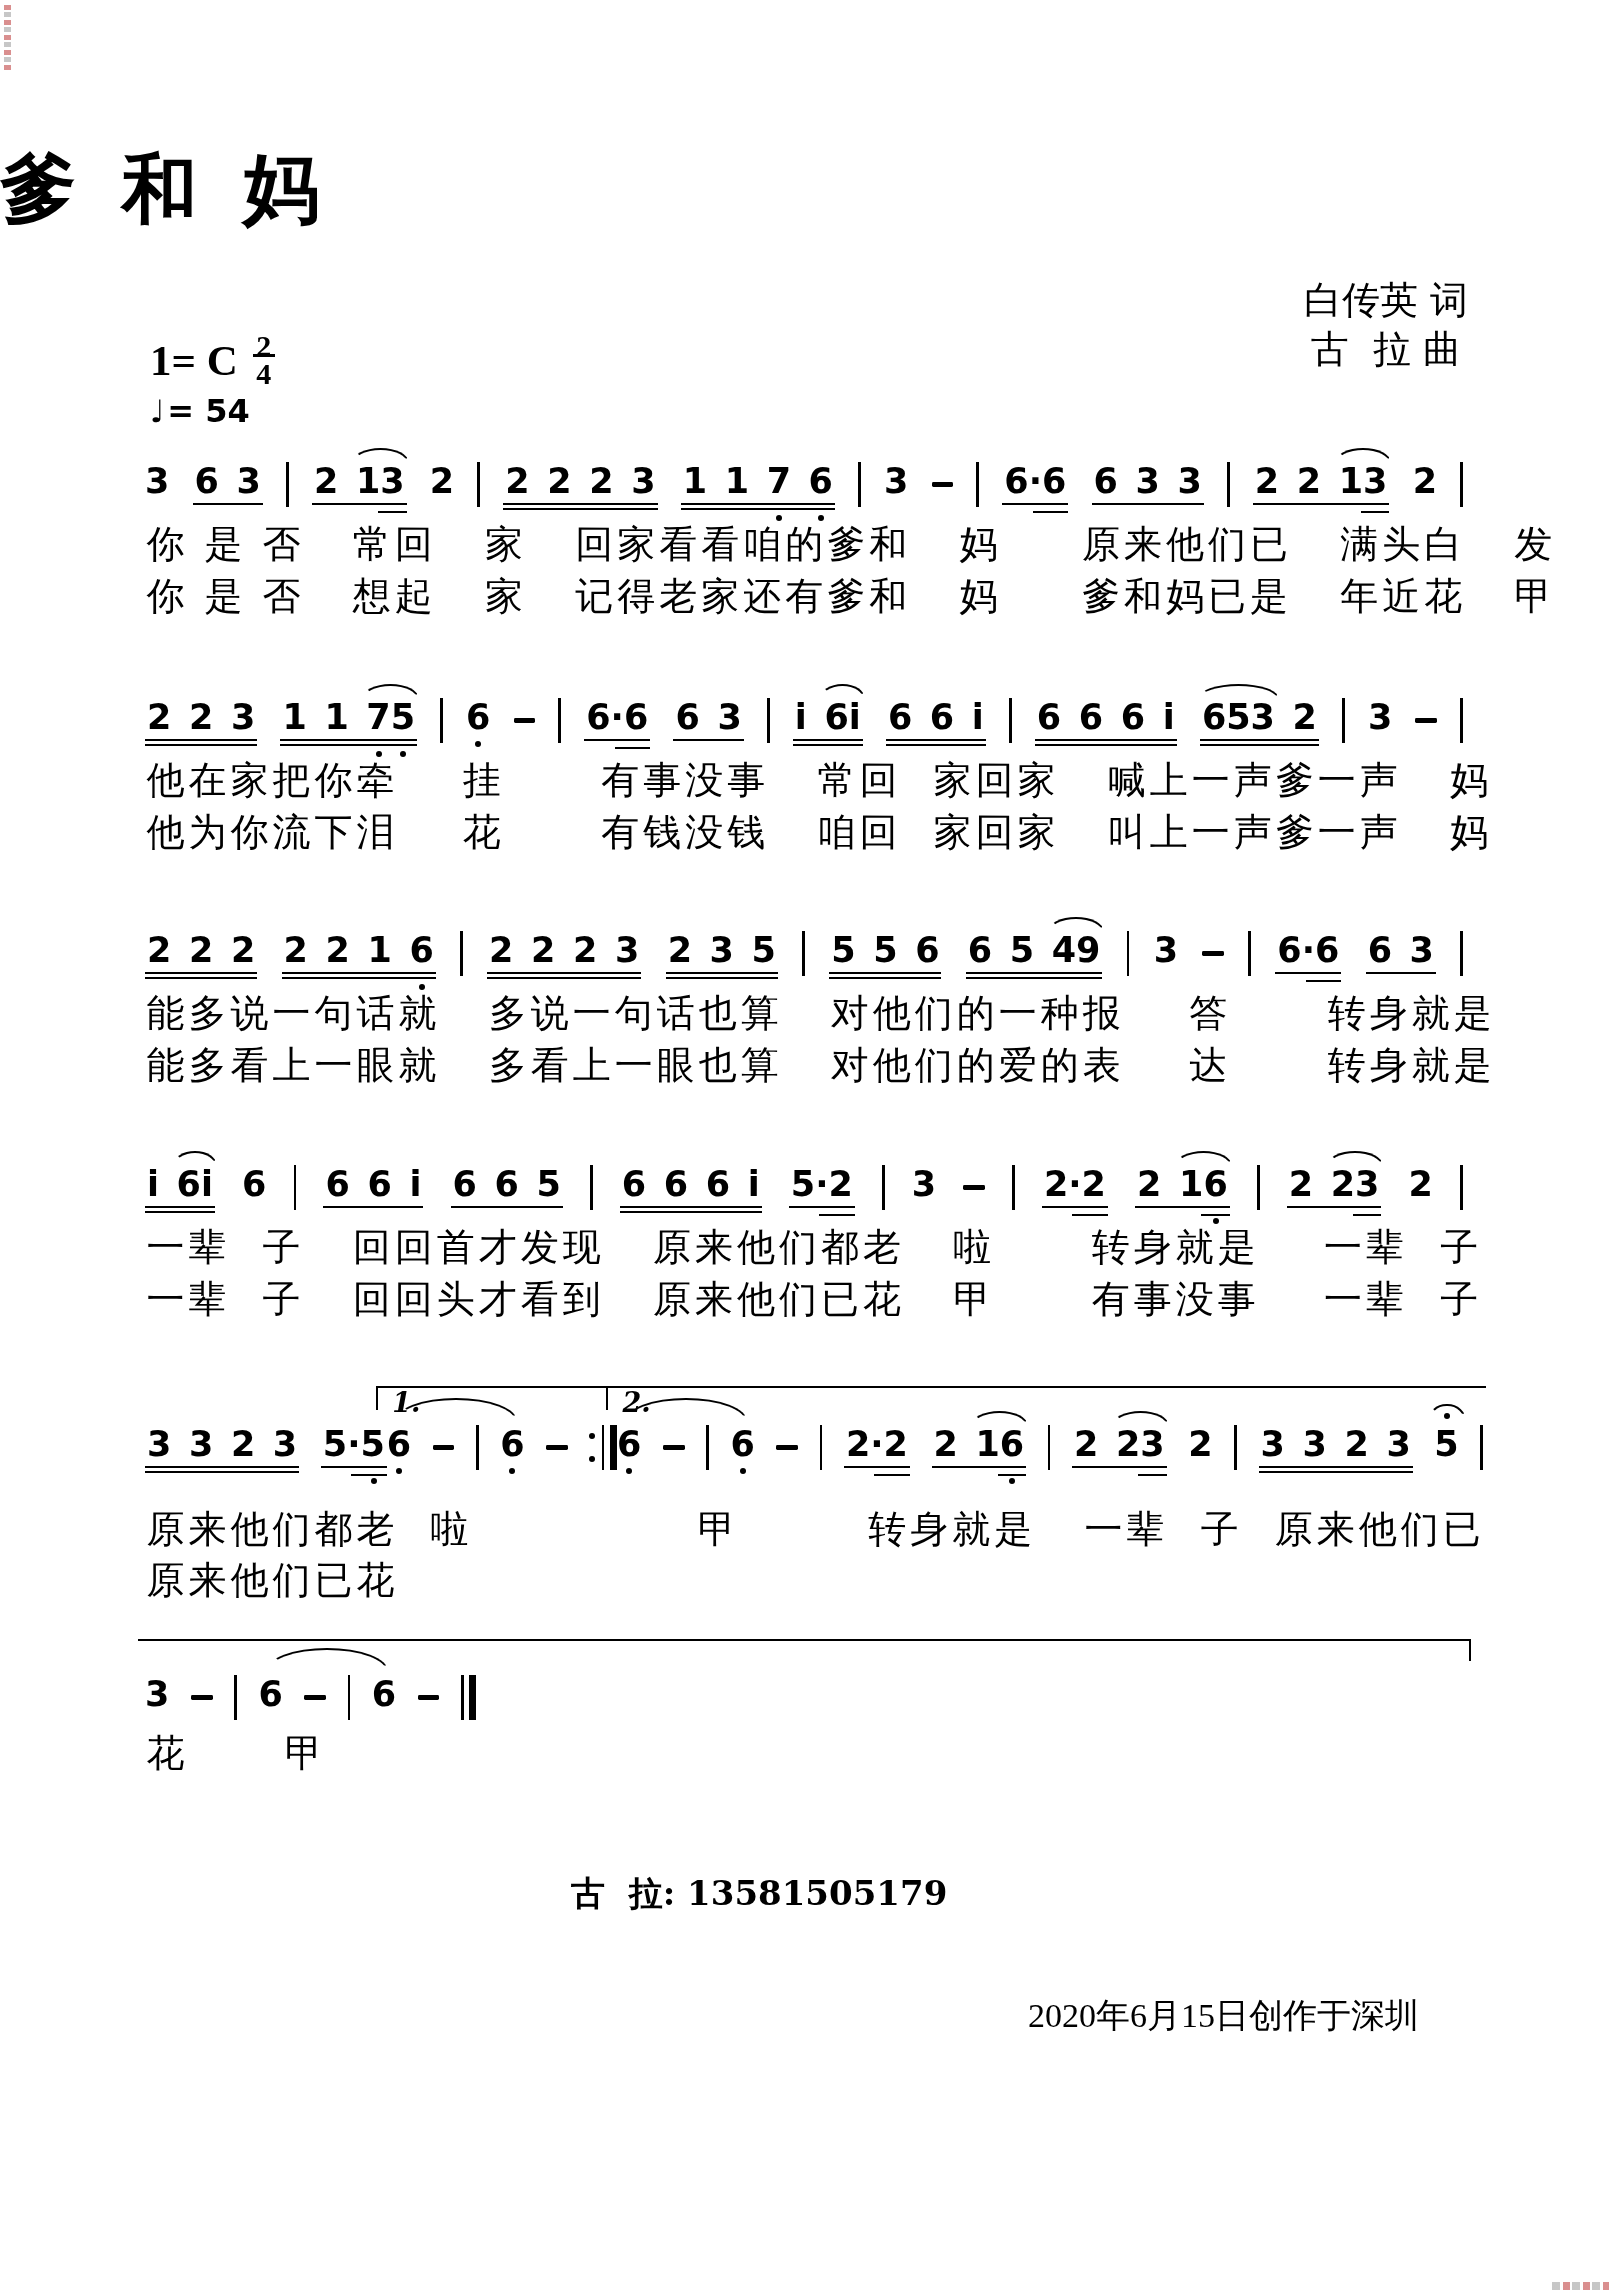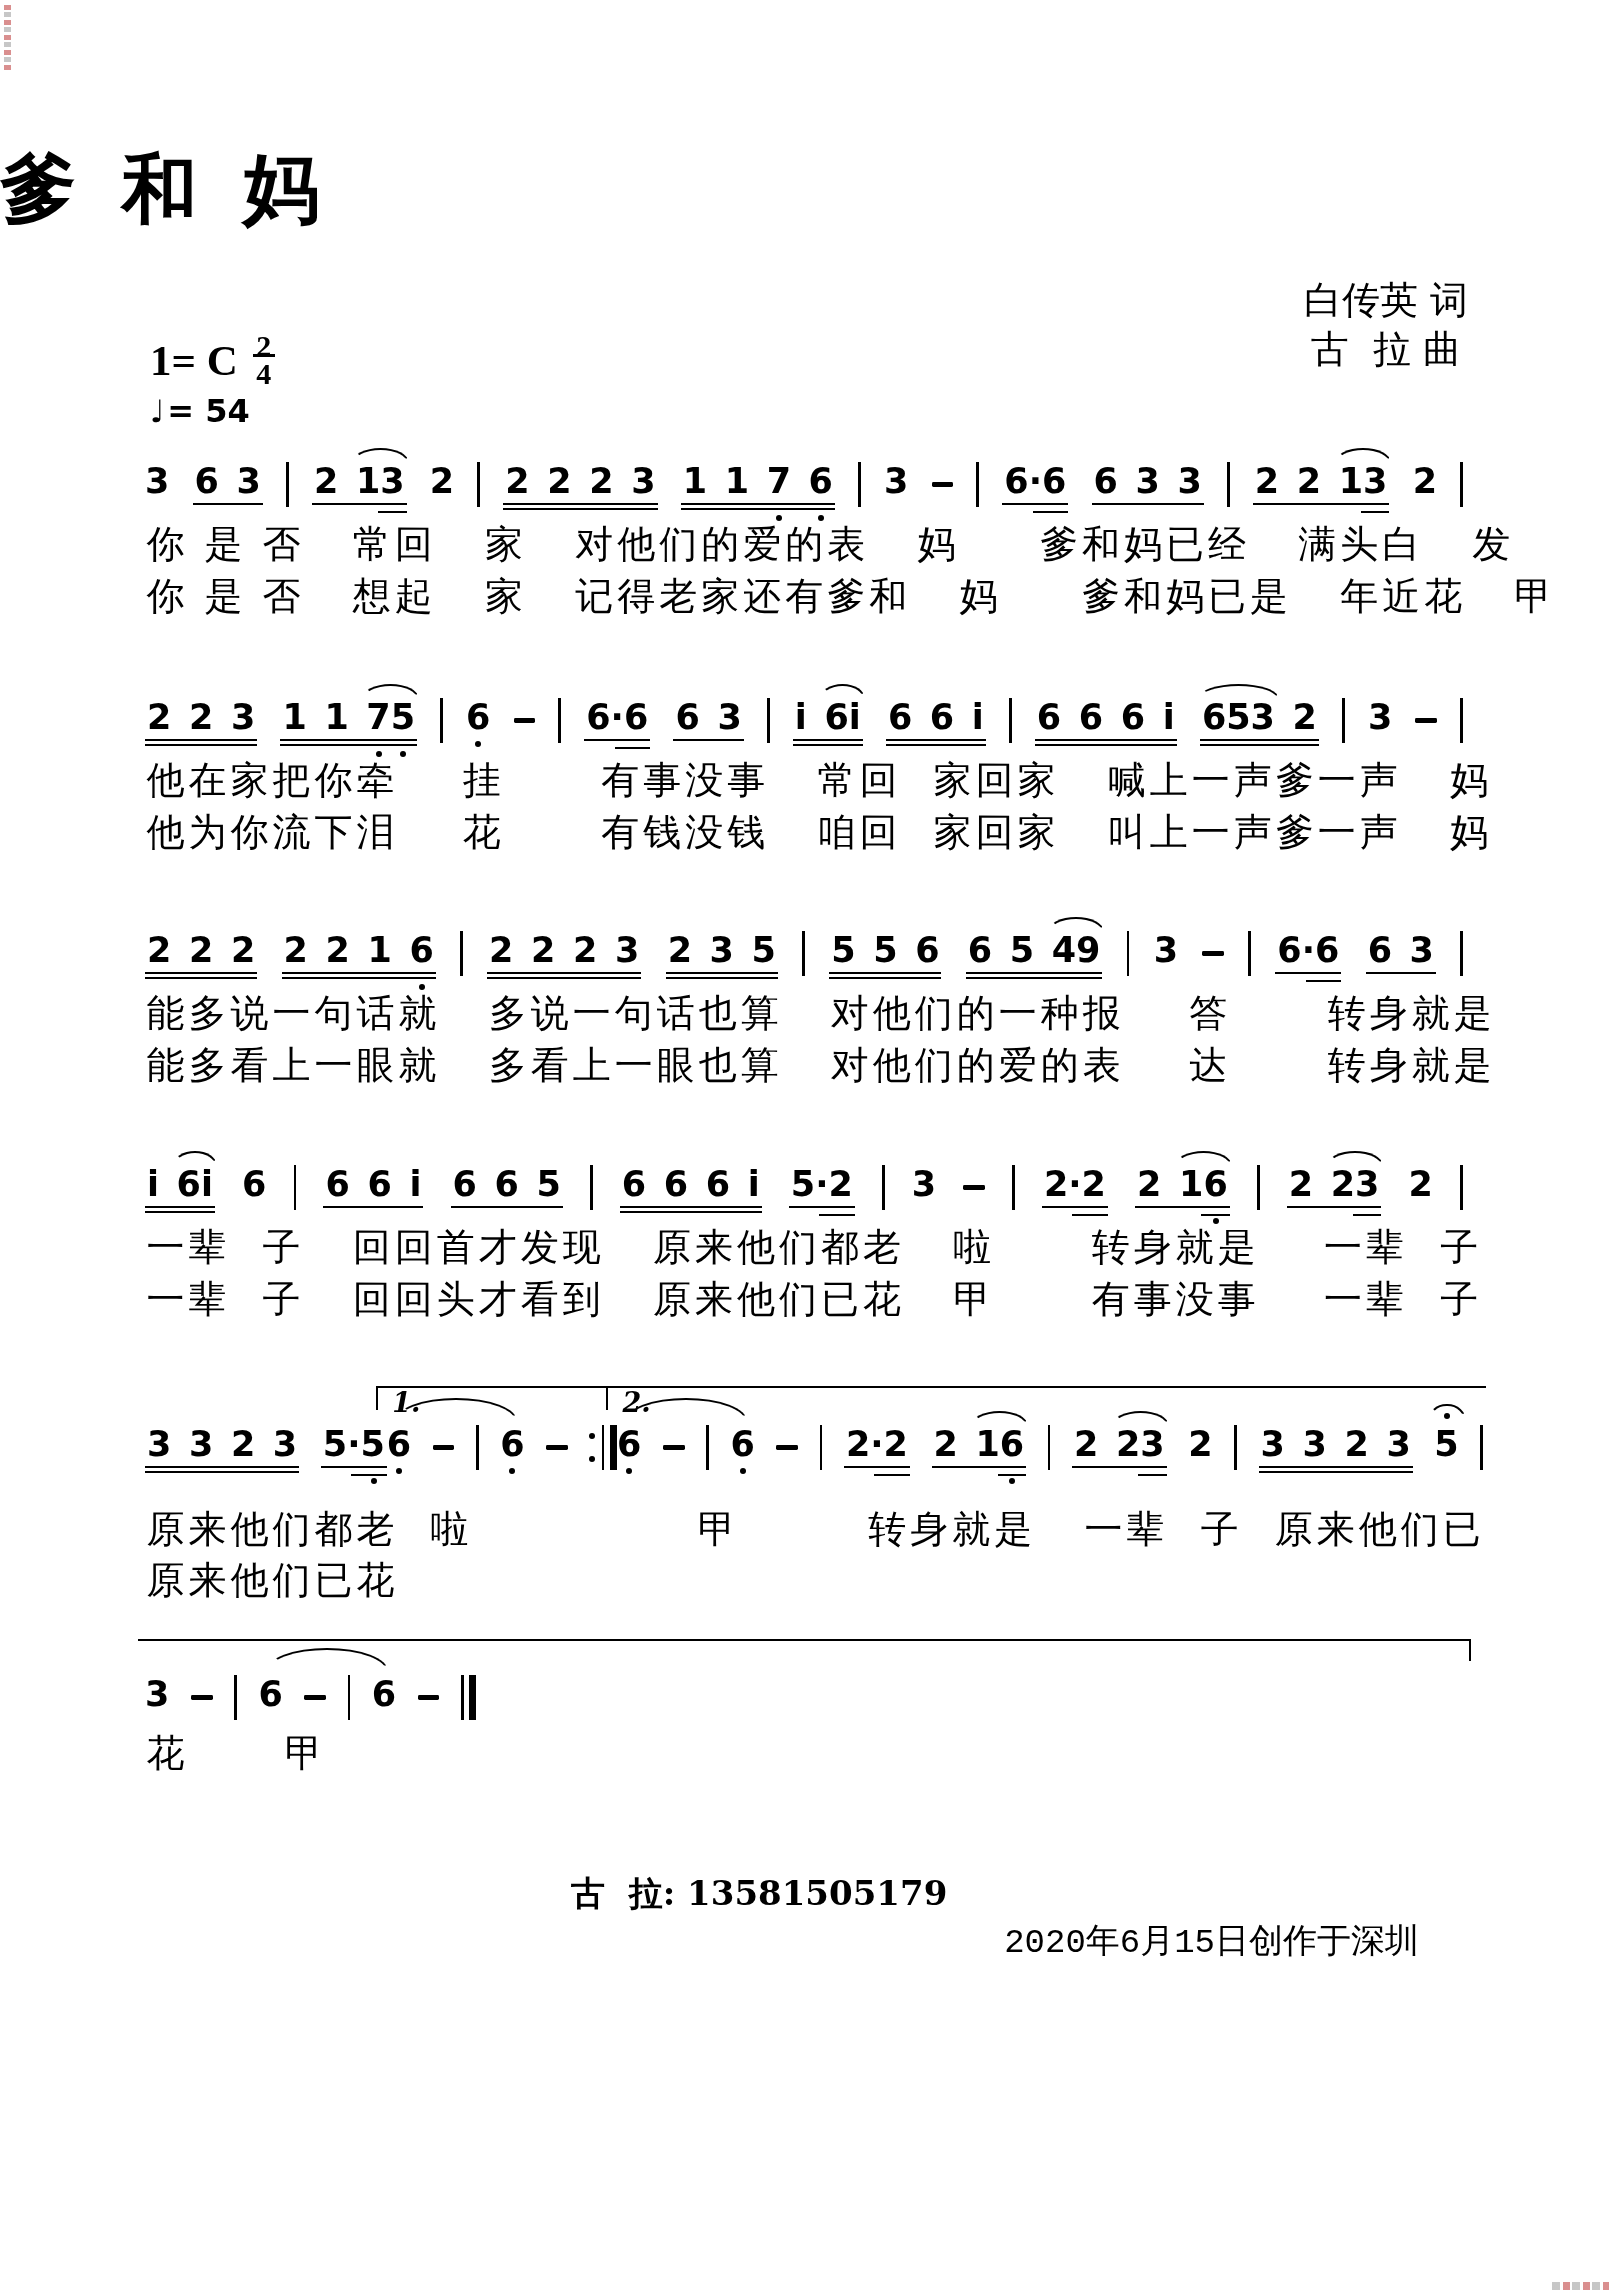--- a/index.html
+++ b/index.html
@@ -93,22 +93,22 @@
     content:""; position:absolute; top:-34px; left:-6.8px; right:-8px; height:20px;
     border-top:2.7px solid #000; border-right:2.7px solid #000;
   }
 
   
   .contact {
     position:absolute; left:571px; top:1817px;
     font-family:"DejaVu Serif", serif; font-weight:bold; font-size:34px; line-height:51px; white-space:pre;
   }
   .date {
-    position:absolute; right:203px; top:1918px;
-    font-family:Liberation Mono, monospace; font-size:34px;
+    position:absolute; right:203px; top:1993px;
+    font-family:Liberation Serif, serif; font-size:34px;
   }
 
   
   .wm-left {
     position:absolute; left:4px; top:5.4px; width:6.8px; height:65px; opacity:.55;
     background:repeating-linear-gradient(#b33 0 4.7px, transparent 4.7px 7.4px, #999 7.4px 12px, transparent 12px 15px);
   }
   .wm-br {
     position:absolute; right:13.5px; bottom:5.4px; width:57px; height:7.4px; opacity:.55;
     background:repeating-linear-gradient(90deg, #999 0 8px, transparent 8px 10.8px, #b33 10.8px 17.6px, transparent 17.6px 20px);
@@ -178,21 +178,21 @@
           <span class="bar"></span>
           <span class="g u1">
             <span class="nt">2</span>
             <span class="nt">2</span>
             <span class="nt arc u2r">13</span>
           </span>
           <span class="note">2</span>
           <span class="bar"></span>
         </span>
       </div>
-      <div class="lyr r1">你 是 否   常回   家   对他们的爱的表   妈     爹和妈已经   满头白   发</div>
+      <div class="lyr r1">你 是 否   常回   家   回家看看咱的爹和   妈     原来他们已   满头白   发</div>
       <div class="lyr r2">你 是 否   想起   家   记得老家还有爹和   妈     爹和妈已是   年近花   甲</div>
     </div>
     <div class="sys sys2" style="top: 696px;">
       <div class="notes">
         <span class="part">
           <span class="g u2">
             <span class="nt">2</span>
             <span class="nt">2</span>
             <span class="nt">3</span>
           </span>

